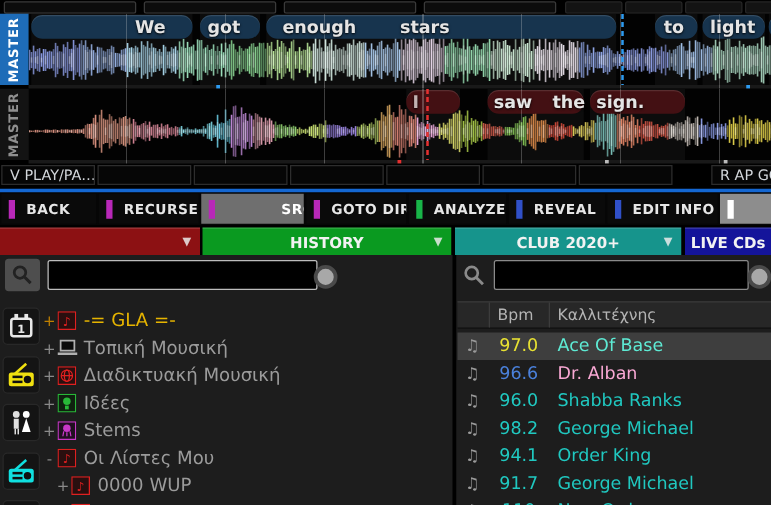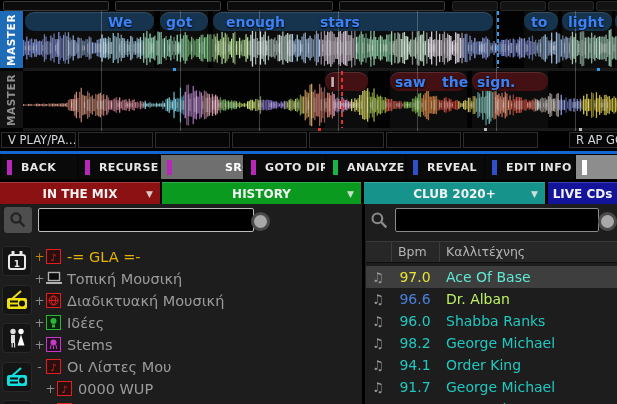--- a/index.html
+++ b/index.html
@@ -16,21 +16,21 @@
   .mtab{position:absolute;left:0;top:0;width:23px;height:100%;background:#131313;display:flex;align-items:center;justify-content:center;}
   .mtab span{transform:rotate(-90deg);font-size:10.5px;font-weight:bold;letter-spacing:.6px;color:#8f8f8f;white-space:nowrap;}
   .mtab.active{background:#1e6cb8;}
   .mtab.active span{color:#fff;}
   .wavearea{position:absolute;left:23px;top:0;width:594px;height:100%;background:#020202;overflow:hidden;}
   .wavearea::before{content:"";position:absolute;inset:0;z-index:3;pointer-events:none;
       background:repeating-linear-gradient(to right,transparent 0 78px,rgba(215,215,215,.28) 78px 79px);}
   svg.wave{position:absolute;left:0;bottom:0;z-index:1;}
   .band{position:absolute;top:0;height:100%;background:rgba(255,255,255,.045);z-index:0;}
   .bubble{position:absolute;top:1px;height:19px;border-radius:9px;z-index:2;box-shadow:inset 0 1px 0 rgba(255,255,255,.12);}
-  .word{position:absolute;top:2.5px;z-index:4;font-size:14px;font-weight:bold;color:#3b82f6;text-shadow:0 1px 2px #000;white-space:nowrap;}
+  .word{position:absolute;top:2.5px;z-index:4;font-size:14px;font-weight:bold;color:#e5e5e5;text-shadow:0 1px 2px #000;white-space:nowrap;}
   .ph{position:absolute;top:0;width:2px;height:100%;z-index:5;
       background:repeating-linear-gradient(to bottom,var(--phc) 0 4px,transparent 4px 7px);}
   .ovstrip{position:absolute;left:23px;width:594px;height:3px;background:#191919;overflow:hidden;}
   .ovstrip::before{content:"";position:absolute;inset:0;
       background:repeating-linear-gradient(to right,transparent 0 78px,#565656 78px 79px);}
   .tick{position:absolute;top:0;width:3px;height:100%;}
 
   
   #maprow{position:absolute;top:131px;left:0;width:617px;height:20px;background:#000;}
   .mslot{position:absolute;top:1px;height:16px;box-sizing:border-box;background:#060606;border:1px solid #2d2d2d;
@@ -1296,21 +1296,20 @@
         <div class="bar" style="background: rgb(48, 80, 200);"></div>
         <span>EDIT INFO</span>
       </div>
       <div class="btn active stars" style="left: 576px; width: 41px;">
         <div class="bar" style="background: rgb(255, 255, 255);"></div>
         <span>★★★★</span>
       </div>
     </div>
   <div id="tabrow">
       <div class="tab" style="left: 0px; width: 160px; background: rgb(140, 17, 19);">
-        <span>IN THE MIX</span>
         <span class="arr">▼</span>
       </div>
       <div class="tab" style="left: 162px; width: 199px; background: rgb(10, 154, 32);">
         <span>HISTORY</span>
         <span class="arr">▼</span>
       </div>
       <div class="tab" style="left: 364px; width: 181px; background: rgb(22, 148, 140);">
         <span>CLUB 2020+</span>
         <span class="arr">▼</span>
       </div>
@@ -1473,21 +1472,21 @@
     </div>
     <div id="tracks">
         <div class="rrow sel" style="top: 62px;">
           <span class="rnote">♫</span>
           <span class="rbpm" style="color: rgb(232, 226, 50);">97.0</span>
           <span class="rart" style="color: #5eead4;">Ace Of Base</span>
         </div>
         <div class="rrow" style="top: 84px;">
           <span class="rnote">♫</span>
           <span class="rbpm" style="color: rgb(74, 128, 218);">96.6</span>
-          <span class="rart" style="color: #bef264;">Dr. Alban</span>
+          <span class="rart" style="color: #f9a8d4;">Dr. Alban</span>
         </div>
         <div class="rrow" style="top: 106px;">
           <span class="rnote">♫</span>
           <span class="rbpm" style="color: rgb(32, 200, 192);">96.0</span>
           <span class="rart" style="color: rgb(32, 200, 192);">Shabba Ranks</span>
         </div>
         <div class="rrow" style="top: 128px;">
           <span class="rnote">♫</span>
           <span class="rbpm" style="color: rgb(32, 200, 192);">98.2</span>
           <span class="rart" style="color: rgb(32, 200, 192);">George Michael</span>

